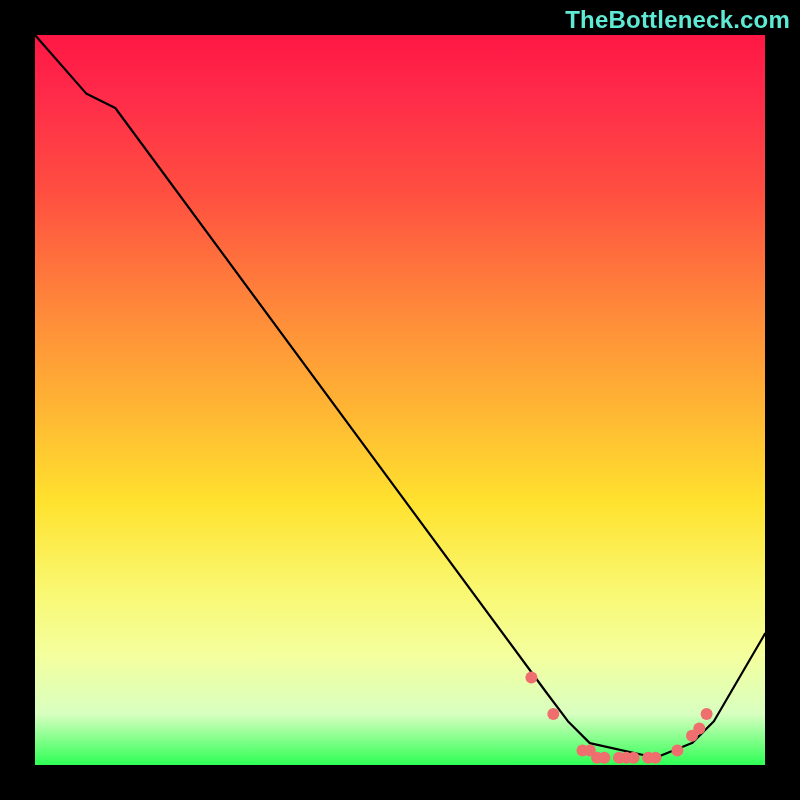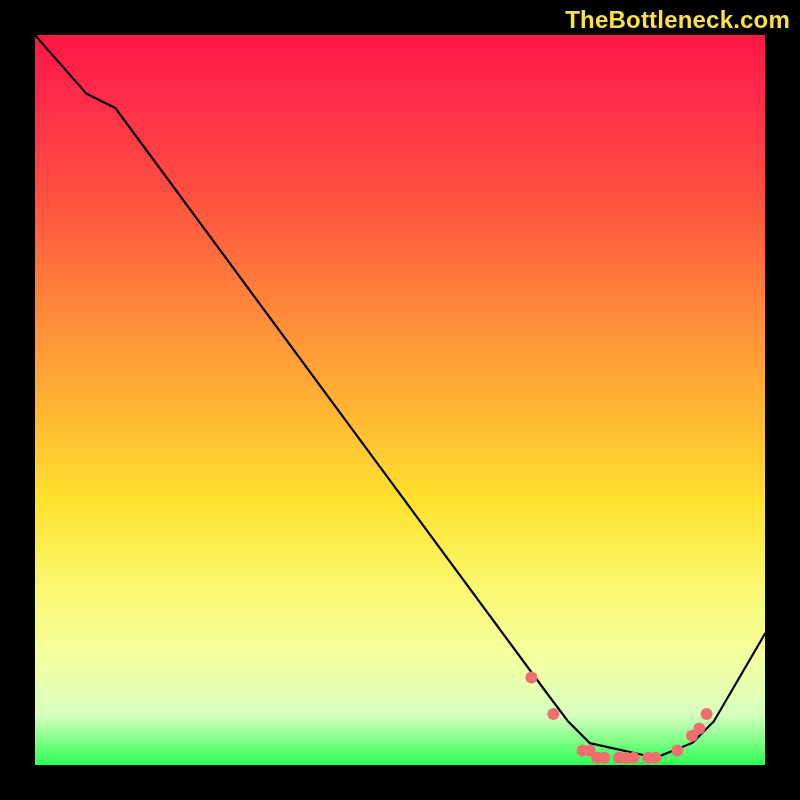--- a/index.html
+++ b/index.html
@@ -14,21 +14,21 @@
   .frame {
     position: relative;
     width: 800px;
     height: 800px;
     background: #000;
   }
   .watermark {
     position: absolute;
     top: 6px;
     right: 10px;
-    color: #fde047;
+    color: #5eead4;
     font-size: 24px;
     font-weight: 600;
     letter-spacing: 0.2px;
     user-select: none;
   }
   .plot-area {
     position: absolute;
     left: 35px;
     top: 35px;
     width: 730px;

